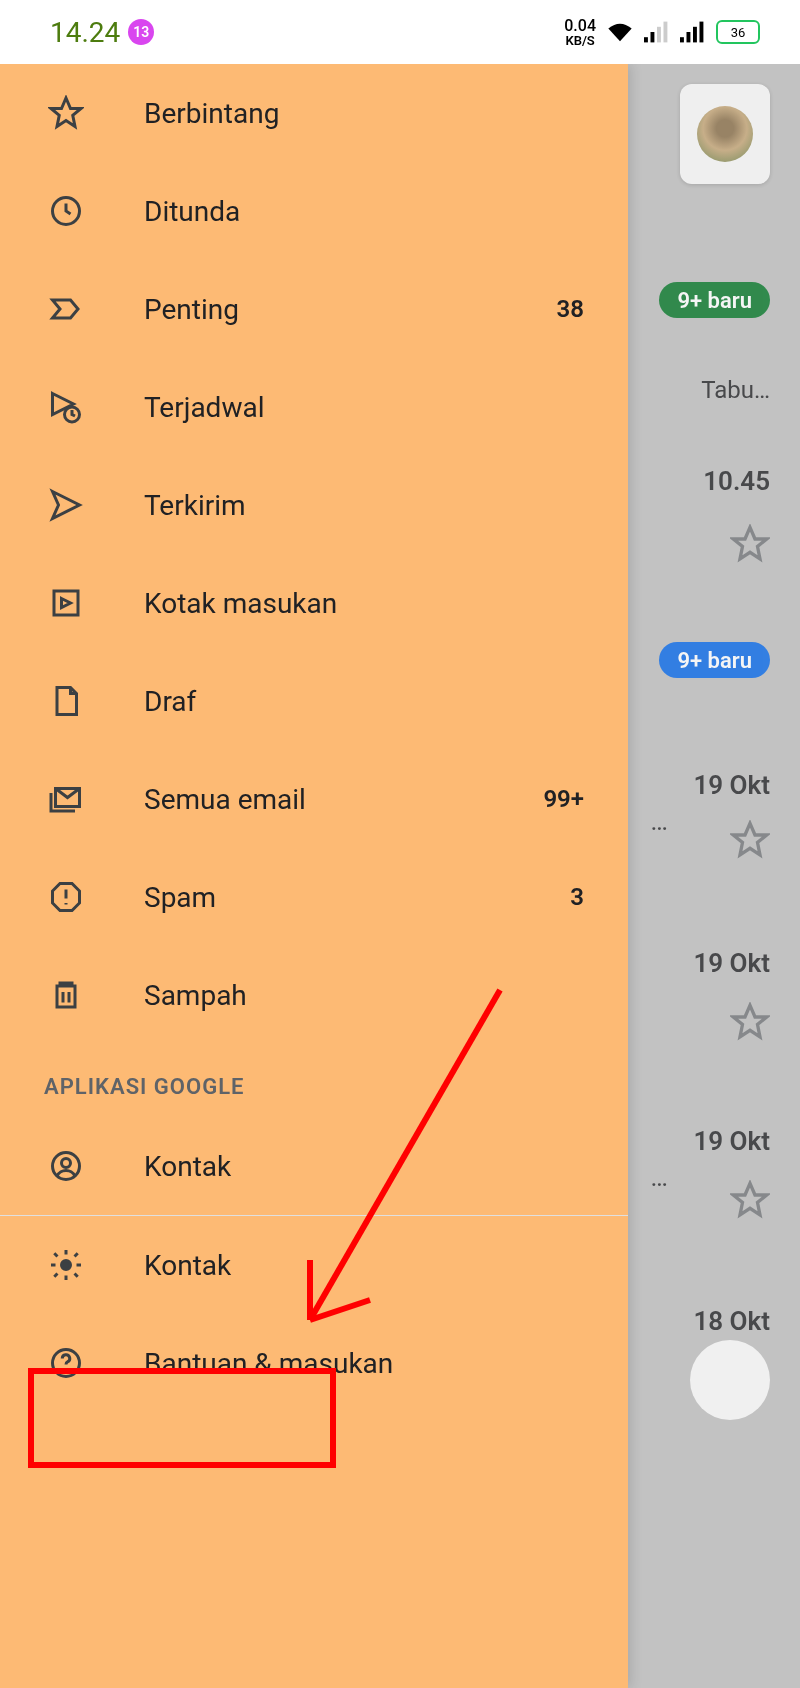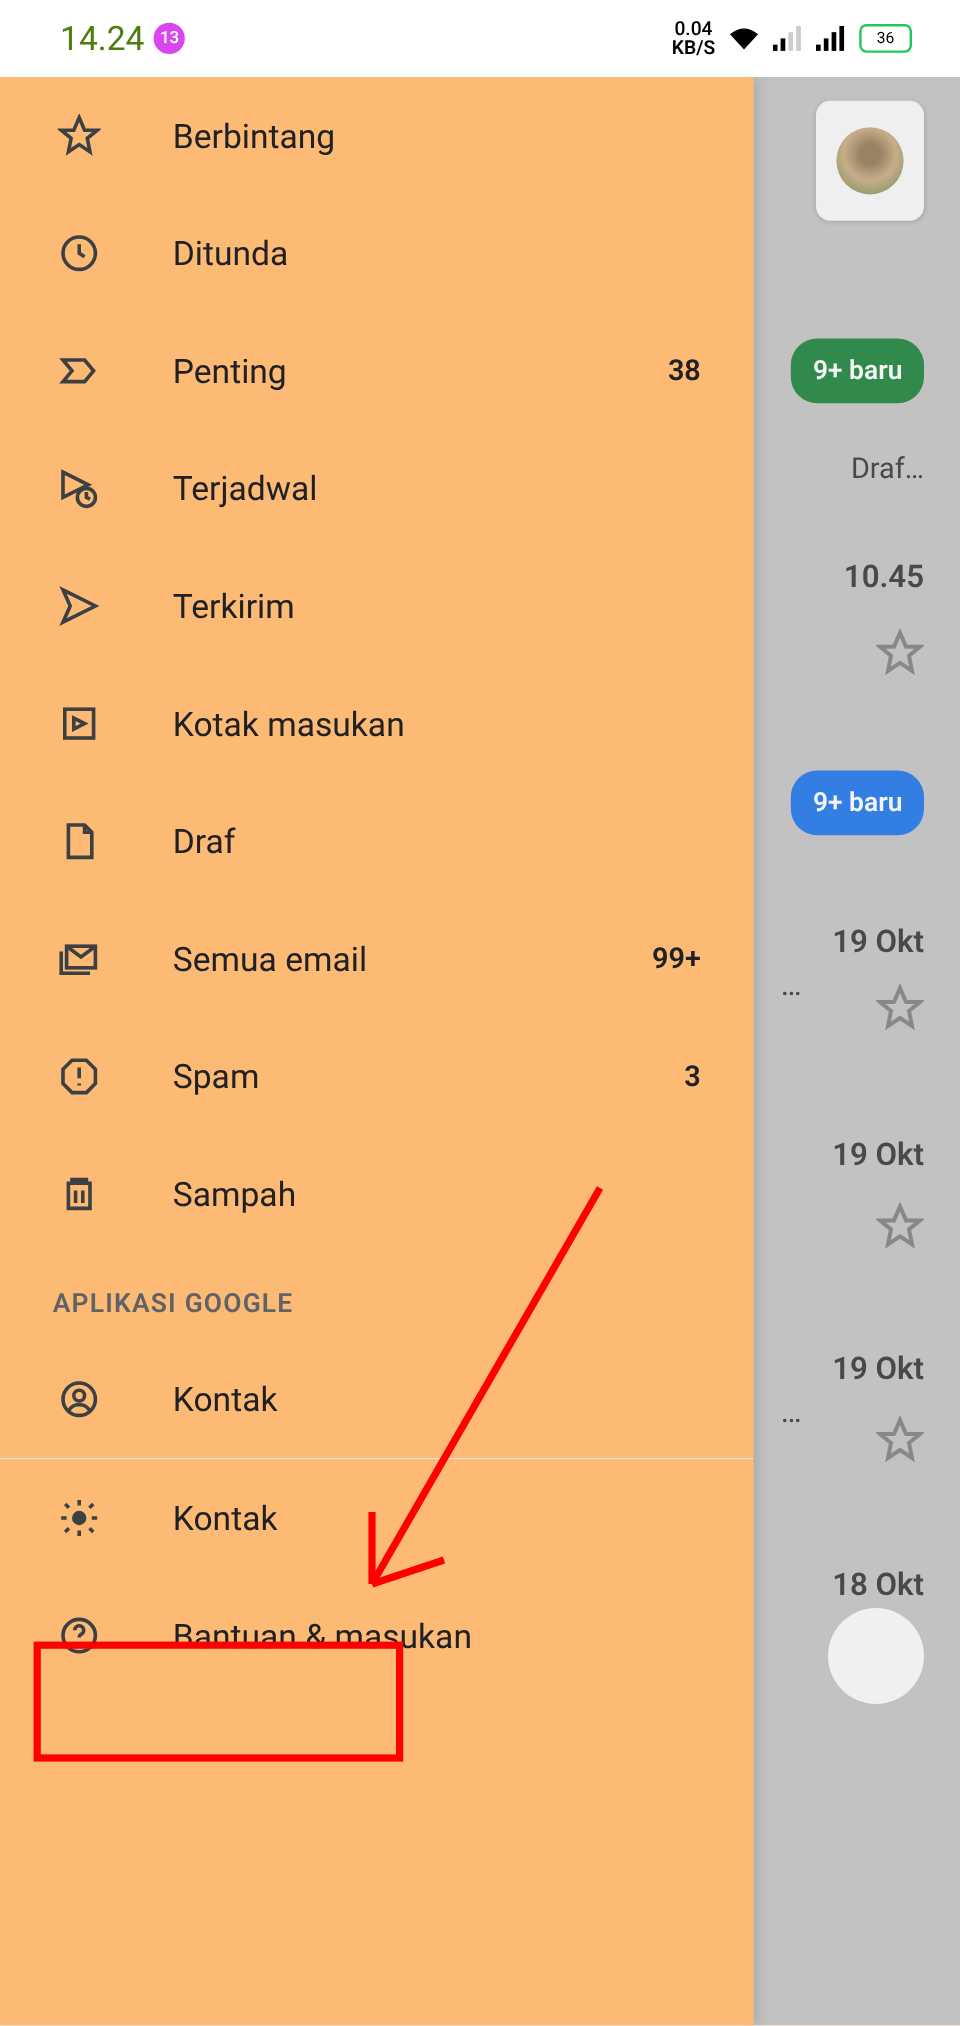--- a/index.html
+++ b/index.html
@@ -6,30 +6,30 @@
   html, body { width: 800px; height: 1688px; font-family: Roboto, Arial, sans-serif; background: #fff; overflow: hidden; position: relative; }
   
   
   .status-bar { position: absolute; top: 0; left: 0; right: 0; height: 64px; display: flex; align-items: center; justify-content: space-between; padding: 0 40px 0 50px; z-index: 100; background: #fff; }
   .status-left { display: flex; align-items: center; gap: 8px; }
   .status-time { font-size: 28px; font-weight: 400; color: #4d7c0f; }
   .notif-badge { background: #d946ef; color: #fff; border-radius: 50%; width: 26px; height: 26px; display: flex; align-items: center; justify-content: center; font-size: 14px; font-weight: 600; }
   .status-right { display: flex; align-items: center; gap: 10px; }
   .kbps-box { text-align: center; line-height: 1; }
   .kbps-num { font-size: 16px; font-weight: 500; }
-  .kbps-lbl { font-size: 16px; font-weight: 600; }
+  .kbps-lbl { font-size: 13px; font-weight: 600; }
   .status-icon svg { display: block; }
   .battery { border: 2px solid #22c55e; border-radius: 6px; width: 44px; height: 24px; display: flex; align-items: center; justify-content: center; font-size: 13px; font-weight: 400; position: relative; }
   
   
   .inbox-bg { position: absolute; top: 64px; right: 0; width: 180px; height: 1624px; background: rgba(0,0,0,0.24); z-index: 1; }
   .search-card { position: absolute; top: 84px; right: 30px; width: 90px; height: 100px; background: #fff; border-radius: 12px; box-shadow: 0 1px 4px rgba(0,0,0,0.2); display: flex; align-items: center; justify-content: center; z-index: 2; opacity: 0.75; }
   .avatar { width: 56px; height: 56px; border-radius: 50%; background: radial-gradient(circle at 50% 40%, #8b6f47 20%, #c9a876 50%, #5a7a3a 100%); }
   
-  .chip { position: absolute; right: 30px; height: 54px; border-radius: 22px; color: #fff; font-size: 22px; font-weight: 600; display: flex; align-items: center; padding: 0 18px; z-index: 2; opacity: 0.85; }
+  .chip { position: absolute; right: 30px; height: 36px; border-radius: 22px; color: #fff; font-size: 22px; font-weight: 600; display: flex; align-items: center; padding: 0 18px; z-index: 2; opacity: 0.85; }
   .chip.green { background: #188038; }
   .chip.blue { background: #1a73e8; }
   .label-text { position: absolute; right: 30px; font-size: 24px; color: #202124; z-index: 2; opacity: 0.75; max-width: 150px; white-space: nowrap; overflow: hidden; text-overflow: ellipsis; }
   .row-time { position: absolute; right: 30px; font-size: 26px; font-weight: 600; color: #202124; z-index: 2; opacity: 0.75; }
   .row-star { position: absolute; right: 30px; z-index: 2; opacity: 0.6; }
   .star-outline { width: 40px; height: 40px; }
   .star-outline svg { stroke: #5f6368; stroke-width: 2; fill: none; }
   .dots { position: absolute; right: 130px; font-size: 26px; color: #202124; z-index: 2; opacity: 0.75; letter-spacing: 2px;}
   
   
@@ -88,21 +88,21 @@
 
 <div class="inbox-bg"></div>
 
 <div class="search-card">
   <div class="avatar"></div>
 </div>
 
 <div class="chip green" style="top:282px">
     <span>9+ baru</span>
   </div>
-<div class="label-text" style="top:376px">Draf…</div>
+<div class="label-text" style="top:376px">Tabu…</div>
 
 <div class="row-time" style="top:466px">10.45</div>
 <div class="row-star" style="top:524px">
     <div class="star-outline"><svg viewBox="0 0 24 24">
         <path d="M12 2l3 7h7l-5.5 4.5L18 21l-6-4-6 4 1.5-7.5L2 9h7z"></path>
       </svg></div>
   </div>
 
 <div class="chip blue" style="top:642px">
     <span>9+ baru</span>

